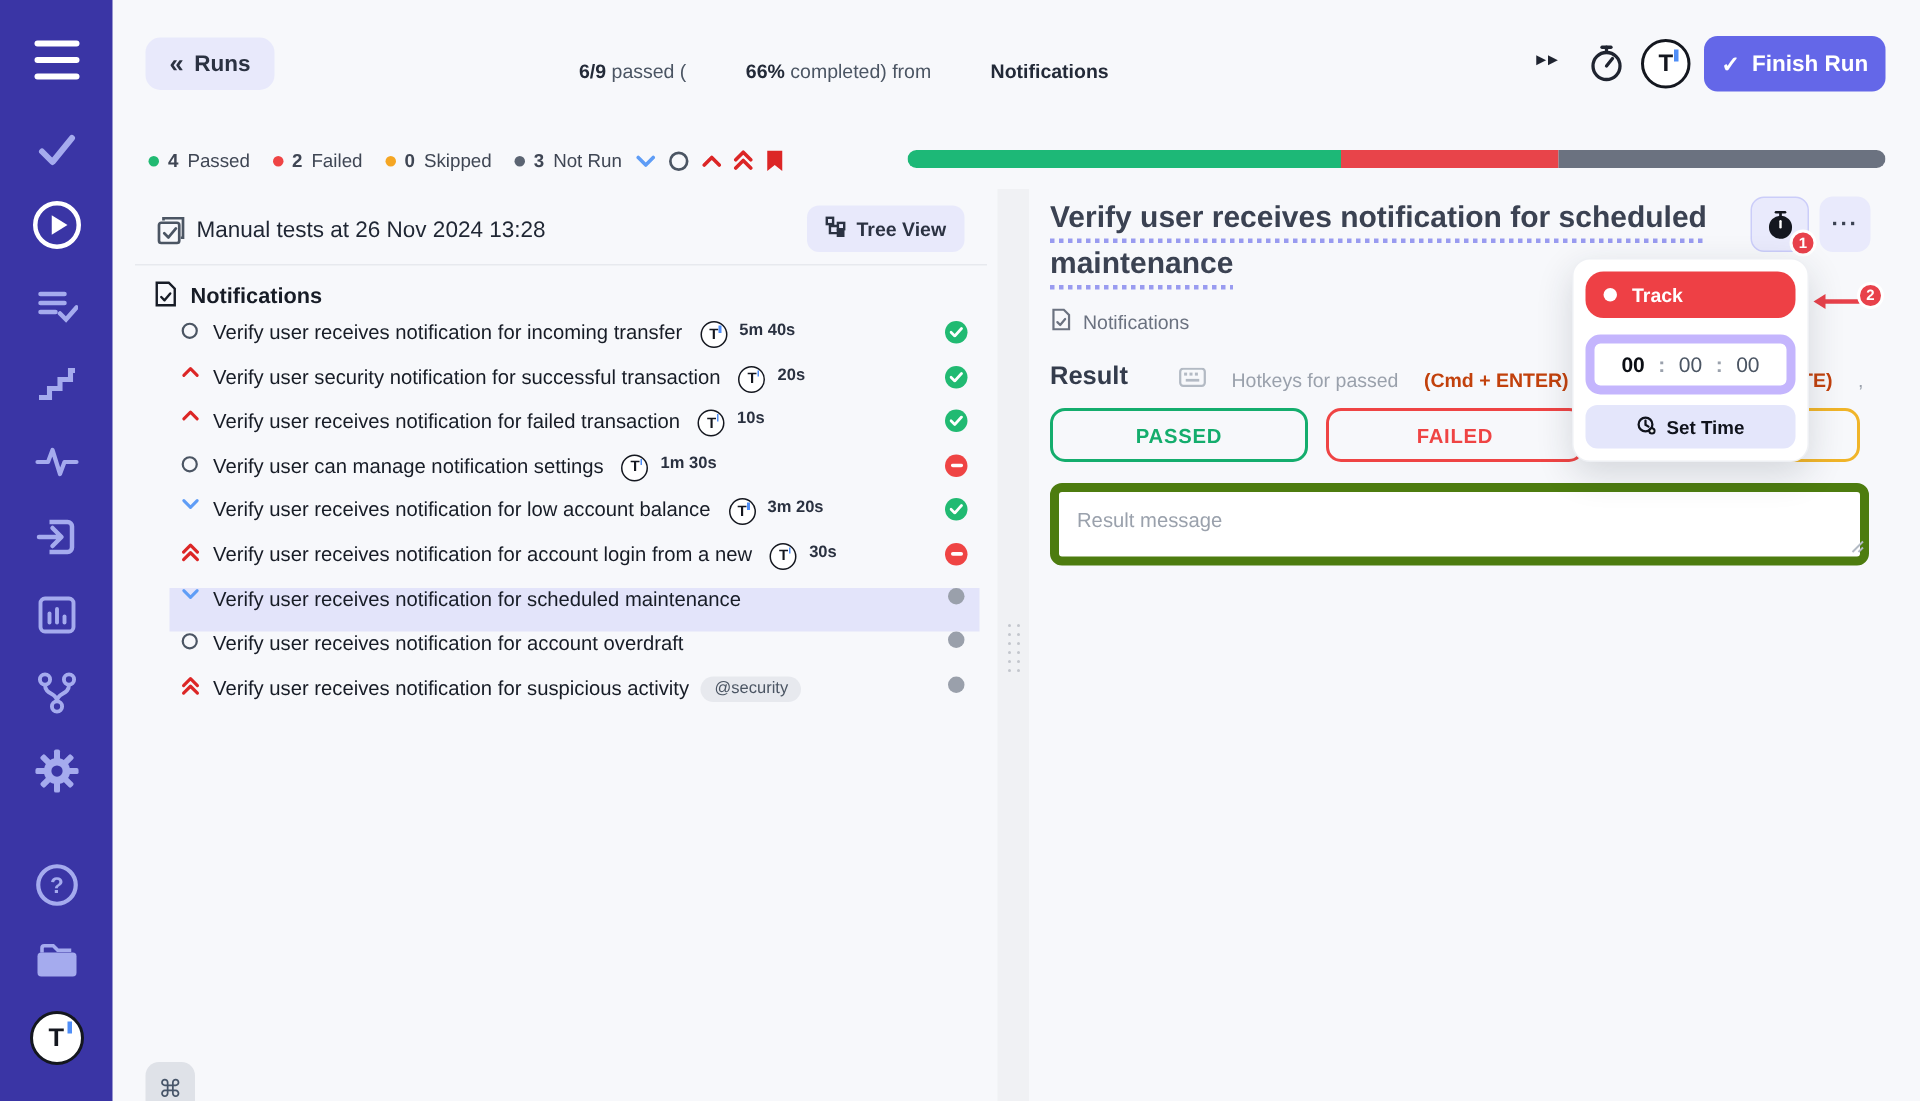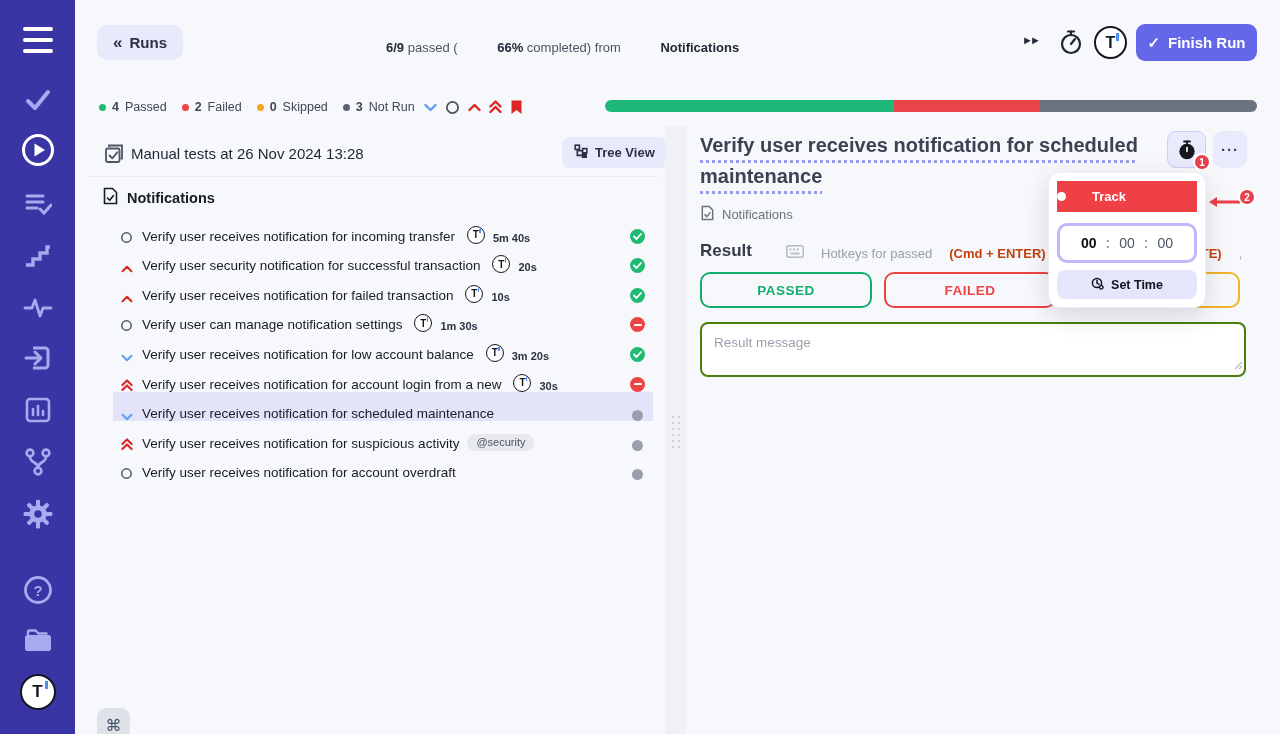--- a/index.html
+++ b/index.html
@@ -32,26 +32,26 @@
   .count-item { display:flex; align-items:center; gap:6px; font-size:12.5px; color:#3f4654; }
   .count-item .dot { width:7px; height:7px; border-radius:50%; }
   .count-item b { font-weight:700; }
   .filters { position:absolute; left:424px; top:99px; display:flex; gap:8px; align-items:center; }
   .filters > span { display:flex; align-items:center; cursor:pointer; }
   .progress { position:absolute; left:605px; top:100px; width:652px; height:12px; border-radius:6px; overflow:hidden; display:flex; }
 
   
   .list-hdr-icon { position:absolute; left:104px; top:143px; }
   .list-title { position:absolute; left:131px; top:145px; font-size:15px; font-weight:400; color:#1f2633; }
-  .tree-btn { position:absolute; left:562px; top:137px; height:31px; padding:0 12px; background:#e8e9fb; border:none; border-radius:8px;
+  .tree-btn { position:absolute; left:538px; top:137px; height:31px; padding:0 12px; background:#e8e9fb; border:none; border-radius:8px;
     font-family:inherit; font-size:13px; font-weight:600; color:#2b3242; display:flex; align-items:center; gap:7px; cursor:pointer;text-align:right; }
   .panel-divider { position:absolute; left:90px; top:176px; width:568px; height:1px; background:#e7e9ee; }
   .folder-row { position:absolute; left:103px; top:187px; display:flex; align-items:center; gap:9px; font-size:14.5px; font-weight:600; color:#171c26; }
   .tests { position:absolute; left:113px; top:214px; width:540px; }
-  .test-row { position:relative; height:29.6px; display:flex; align-items:flex-end; padding:0 8px 0 7px; cursor:pointer; }
+  .test-row { position:relative; height:29.6px; display:flex; align-items:flex-start; padding:0 8px 0 7px; cursor:pointer; }
   .test-row.selected { background:#e3e4fa; }
   .prio { width:13px; display:flex; align-items:center; justify-content:center; margin-right:9px; flex:0 0 13px; }
   .t-title { font-size:13.5px; color:#171c26; white-space:nowrap; }
   .t-logo { width:18px; height:18px; border-radius:50%; border:1.6px solid #14171f; background:#fff; margin-left:12px; position:relative;
     display:inline-flex; align-items:center; justify-content:center; font-weight:800; font-size:10px; color:#14171f; flex:0 0 18px; }
   .t-logo .mark { position:absolute; right:3px; top:2px; width:1.8px; height:4.5px; background:#4f8ef7; }
   .t-dur { font-size:11px; font-weight:700; color:#2a3140; margin-left:8px; white-space:nowrap; }
   .t-tag { margin-left:8px; background:#e7e9ee; border-radius:10px; padding:2.5px 9px; font-size:11px; color:#4b5563; white-space:nowrap; }
   .badge { margin-left:auto; flex:0 0 auto; display:flex; align-items:center; justify-content:center; }
   .b-passed { width:15px; height:15px; border-radius:50%; background:#21ba72; }
@@ -76,32 +76,32 @@
   .badge-2 { left:1238px; top:188px; }
   .d-suite { position:absolute; left:701px; top:205px; display:flex; align-items:center; gap:8px; font-size:13px; color:#6b7280; }
   .result-hd { position:absolute; left:700px; top:241px; font-size:17px; font-weight:800; color:#343c4c; }
   .hotkeys { position:absolute; left:786px; top:245px; width:460px; font-size:13px; color:#9aa1ac; white-space:nowrap; overflow:hidden;
     display:flex; align-items:center; gap:17px; }
   .hotkeys b { color:#c2410c; font-weight:700; }
   .result-btns { position:absolute; left:700px; top:272px; display:flex; gap:12px; }
   .result-btn { width:172px; height:36px; background:transparent; border:2px solid; border-radius:10px; font-family:inherit;
     font-size:13.5px; font-weight:800; letter-spacing:0.5px; cursor:pointer; }
   .msg-wrap { position:absolute; left:700px; top:322px; width:546px; height:55px; }
-  .msg-wrap textarea { width:100%; height:100%; border:2px solid #4d7c0f; border-radius:8px; background:#fff; resize:none;
+  .msg-wrap textarea { width:100%; height:100%; border:6px solid #4d7c0f; border-radius:8px; background:#fff; resize:none;
     font-family:inherit; font-size:13.5px; color:#1f2937; padding:11px 12px; outline:none; }
   .msg-wrap textarea::placeholder { color:#9aa1ac; }
   .resize-corner { position:absolute; right:3px; bottom:3px; pointer-events:none; }
 
   
   .popup { position:absolute; left:1048px; top:172px; width:158px; height:136px; background:#fff; border-radius:12px;
     border:1px solid #eef0f4; box-shadow:0 8px 24px rgba(31,41,55,.16); padding:8px; z-index:5; }
-  .track-btn { width:100%; height:31px; background:#ee4045; border:none; border-radius:0; color:#fff; font-family:inherit;
-    font-size:13px; font-weight:600; display:flex; align-items:center; gap:26px; padding-left:0; cursor:pointer; }
+  .track-btn { width:100%; height:31px; background:#ee4045; border:none; border-radius:12px; color:#fff; font-family:inherit;
+    font-size:13px; font-weight:600; display:flex; align-items:center; gap:10px; padding-left:12px; cursor:pointer; }
   .track-btn .rec { width:9px; height:9px; border-radius:50%; background:#fff; }
-  .time-box { margin-top:11px; height:40px; border:3px solid #c4b5fd; border-radius:10px; display:flex; align-items:center;
+  .time-box { margin-top:11px; height:40px; border:6px solid #c4b5fd; border-radius:10px; display:flex; align-items:center;
     justify-content:center; gap:9px; font-size:14px; }
   .time-box .th { font-weight:800; color:#0b0e14; cursor:text; }
   .time-box .tm, .time-box .ts { font-weight:500; color:#4b5563; cursor:text; }
   .time-box .sep { color:#9aa1ac; font-weight:700; }
   .settime-btn { margin-top:7px; width:100%; height:29px; background:#e4e6fb; border:none; border-radius:8px; font-family:inherit;
     font-size:12.5px; font-weight:700; color:#10131c; display:flex; align-items:center; justify-content:center; gap:7px; cursor:pointer; }
   .anno-arrow { position:absolute; left:1206px; top:194px; }
 
   
   .cmd-btn { position:absolute; left:97px; top:708px; width:33px; height:34px; background:#dfe2e8; border:none; border-radius:9px;
@@ -447,40 +447,40 @@
             <path d="M1.5 2 L6.5 7 L11.5 2" stroke="#5f9df6" stroke-width="2.3" fill="none" stroke-linecap="round" stroke-linejoin="round"></path>
           </svg>
         </span>
         <span class="t-title">Verify user receives notification for scheduled maintenance</span>
         <span class="badge">
           <span class="b-notrun"></span>
         </span>
       </div>
       <div class="test-row">
         <span class="prio">
+          <svg width="13" height="13" viewBox="0 0 15 15">
+            <circle cx="7.5" cy="7.5" r="5.4" stroke="#4b5563" stroke-width="1.7" fill="none"></circle>
+          </svg>
+        </span>
+        <span class="t-title">Verify user receives notification for account overdraft</span>
+        <span class="badge">
+          <span class="b-notrun"></span>
+        </span>
+      </div>
+      <div class="test-row">
+        <span class="prio">
           <svg width="12" height="13" viewBox="0 0 13 14">
             <g stroke="#dc2626" stroke-width="2.3" fill="none" stroke-linecap="round" stroke-linejoin="round">
               <path d="M1.5 6.5 L6.5 1.5 L11.5 6.5"></path>
               <path d="M1.5 12 L6.5 7 L11.5 12"></path>
             </g>
           </svg>
         </span>
         <span class="t-title">Verify user receives notification for suspicious activity</span>
         <span class="t-tag">@security</span>
-        <span class="badge">
-          <span class="b-notrun"></span>
-        </span>
-      </div>
-      <div class="test-row">
-        <span class="prio">
-          <svg width="13" height="13" viewBox="0 0 15 15">
-            <circle cx="7.5" cy="7.5" r="5.4" stroke="#4b5563" stroke-width="1.7" fill="none"></circle>
-          </svg>
-        </span>
-        <span class="t-title">Verify user receives notification for account overdraft</span>
         <span class="badge">
           <span class="b-notrun"></span>
         </span>
       </div>
     </div>
 
   <div class="splitter">
       <div class="grip">
         <i></i>
         <i></i>

